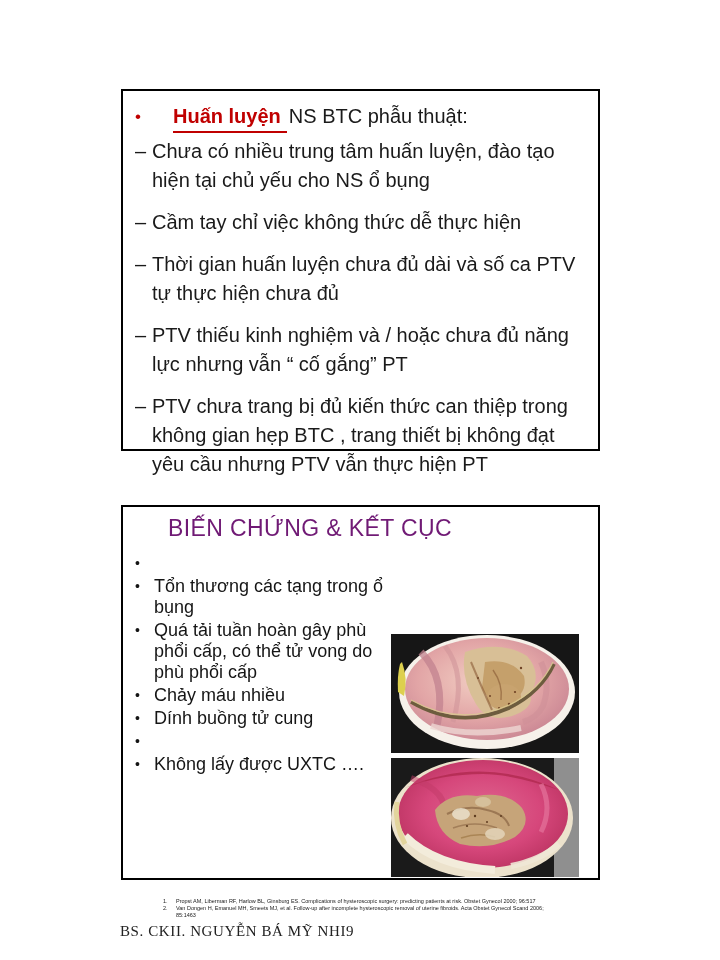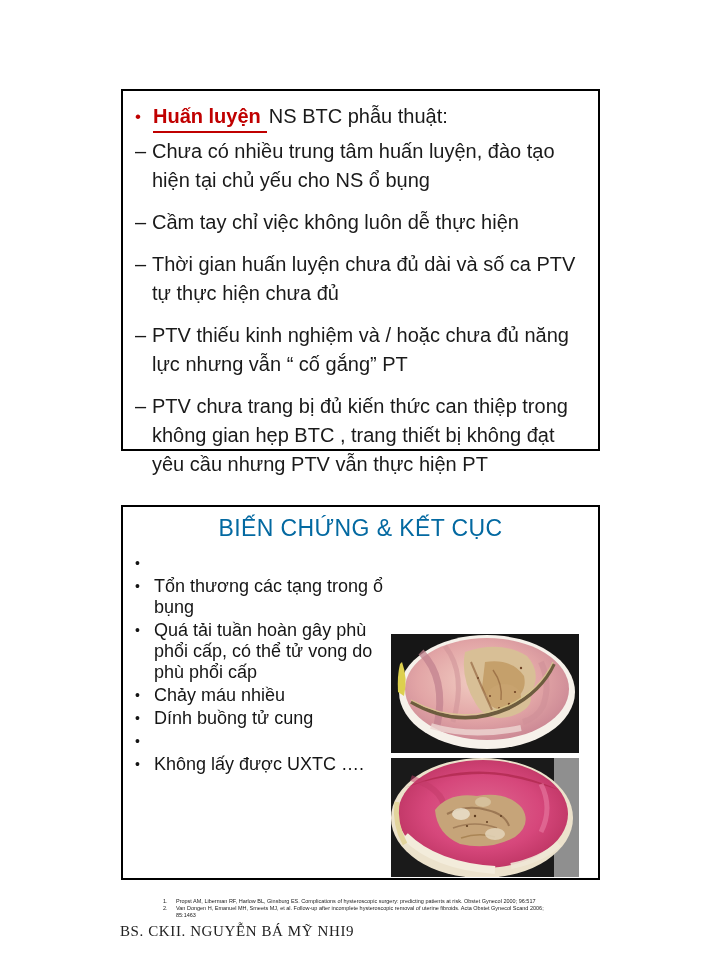--- a/index.html
+++ b/index.html
@@ -11,28 +11,28 @@
   
   .slide{position:absolute;left:121px;width:479px;border:2px solid #000;background:#fff;box-sizing:border-box;}
   .slide1{top:89px;height:362px;padding:11px 10px 0 12px;}
   .slide2{top:505px;height:375px;padding:8px 0 0 0;}
 
   
   .s1-head{display:flex;font-size:20px;line-height:29px;margin-bottom:4px;}
   .s1-head .marker{width:18px;color:#c00000;flex:0 0 18px;font-size:17px;}
   .s1-hl{
     color:#c00000;font-weight:bold;display:inline-block;
-    border-bottom:2px solid #c00000;padding-right:6px;margin-right:2px;
+    border-bottom:2px solid #c00000;padding-right:6px;margin-right:2px;margin-left:20px;
   }
   .s1-item{display:flex;font-size:20px;line-height:29px;margin-bottom:13px;}
   .s1-item .dash{width:17px;flex:0 0 17px;}
   .s1-item .txt{width:432px;}
 
   
-  .s2-title{font-size:23px;line-height:26px;text-align:center;letter-spacing:0.4px;color:#0369a1;}
+  .s2-title{font-size:23px;line-height:26px;letter-spacing:0.4px;color:#701a75;padding-left:45px;}
   .s2-body{position:relative;margin-top:12px;}
   .s2-list{margin-left:12px;}
   .s2-item{display:flex;font-size:18px;line-height:21px;margin-bottom:2px;color:#151515;}
   .s2-item .b{width:19px;flex:0 0 19px;text-align:left;font-size:14px;line-height:21px;}
   .s2-item .txt{width:238px;}
 
   .photo{position:absolute;left:268px;width:188px;height:119px;overflow:hidden;}
   .photo1{top:81px;}
   .photo2{top:205px;}
   .photo svg{display:block;}
@@ -65,21 +65,21 @@
         <span class="s1-hl">Huấn luyện</span><span>NS BTC phẫu thuật:</span>
       </div>
     </div>
 
     <div class="s1-item">
       <span class="dash">–</span>
       <span class="txt">Chưa có nhiều trung tâm huấn luyện, đào tạo hiện tại chủ yếu cho NS ổ bụng</span>
     </div>
     <div class="s1-item">
       <span class="dash">–</span>
-      <span class="txt">Cầm tay chỉ việc không luôn dễ thực hiện</span>
+      <span class="txt">Cầm tay chỉ việc không thức dễ thực hiện</span>
     </div>
     <div class="s1-item">
       <span class="dash">–</span>
       <span class="txt">Thời gian huấn luyện chưa đủ dài và số ca PTV tự thực hiện chưa đủ</span>
     </div>
     <div class="s1-item">
       <span class="dash">–</span>
       <span class="txt">PTV thiếu kinh nghiệm và / hoặc chưa đủ năng lực  nhưng vẫn “ cố gắng”  PT</span>
     </div>
     <div class="s1-item">

